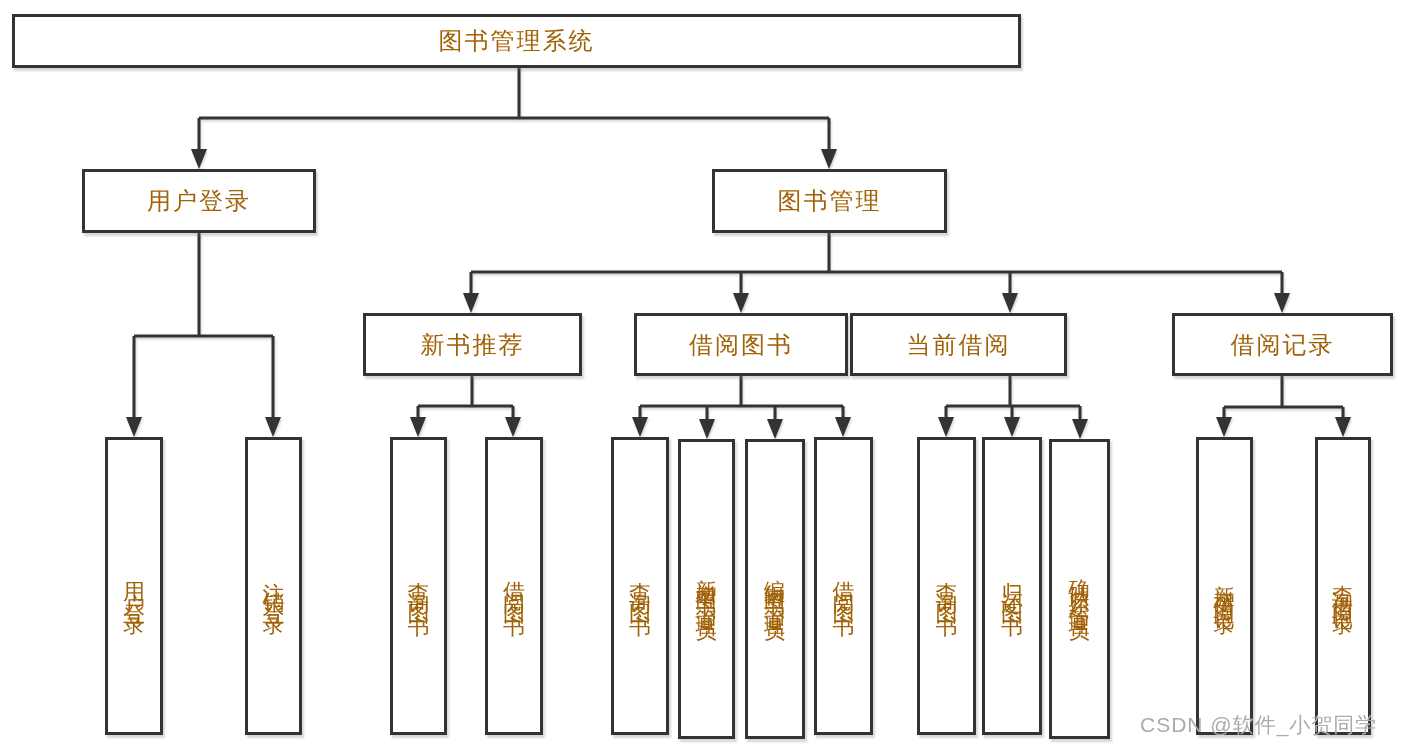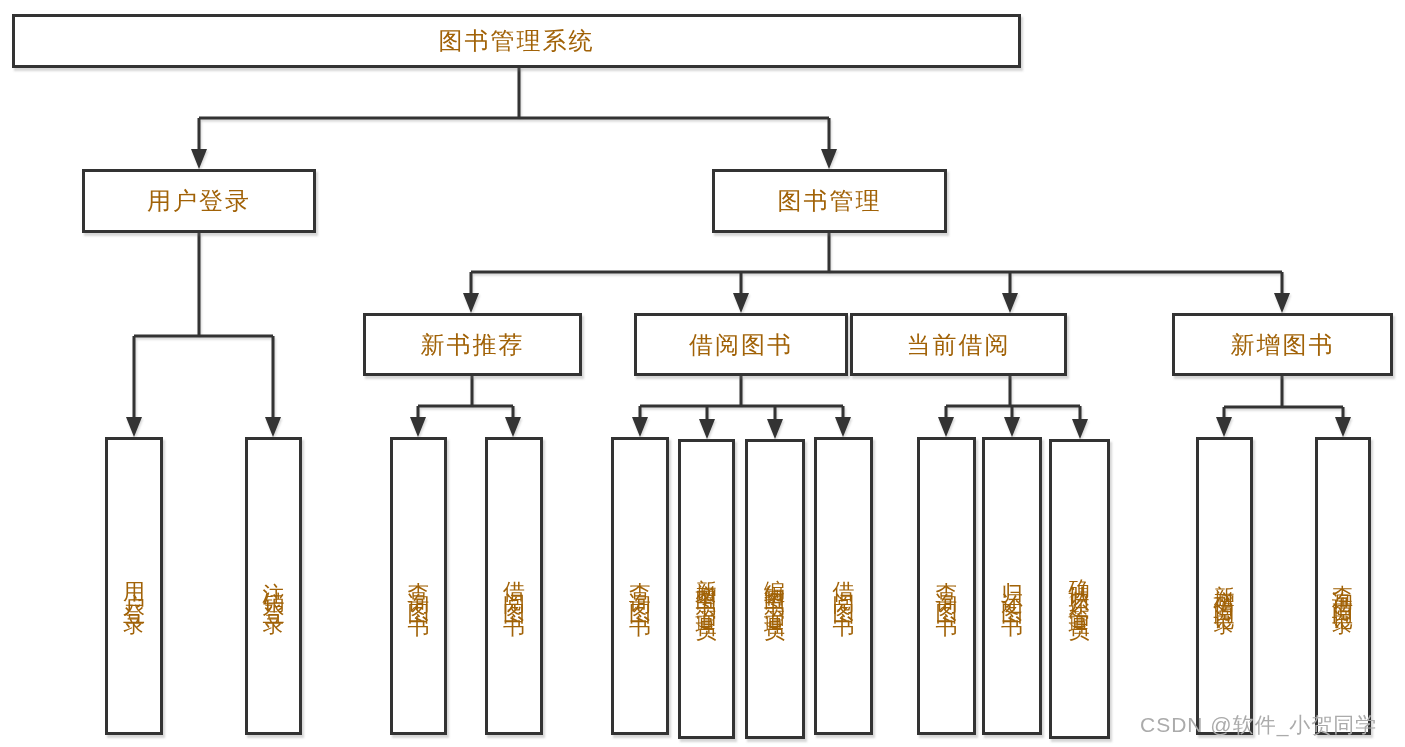--- a/index.html
+++ b/index.html
@@ -87,21 +87,21 @@
   <div class="node" style="left:363px;top:313px;width:219px;height:63px">
     <span class="hlabel">新书推荐</span>
   </div>
   <div class="node" style="left:634px;top:313px;width:214px;height:63px">
     <span class="hlabel">借阅图书</span>
   </div>
   <div class="node" style="left:850px;top:313px;width:217px;height:63px">
     <span class="hlabel">当前借阅</span>
   </div>
   <div class="node" style="left:1172px;top:313px;width:221px;height:63px">
-    <span class="hlabel">新增图书</span>
+    <span class="hlabel">借阅记录</span>
   </div>
 
   <div class="node leaf" style="left:105px;top:437px;width:58px;height:298px">
     <span class="vlabel">用户登录</span>
   </div>
   <div class="node leaf" style="left:245px;top:437px;width:57px;height:298px">
     <span class="vlabel">注销登录</span>
   </div>
 
   <div class="node leaf" style="left:390px;top:437px;width:57px;height:298px">

